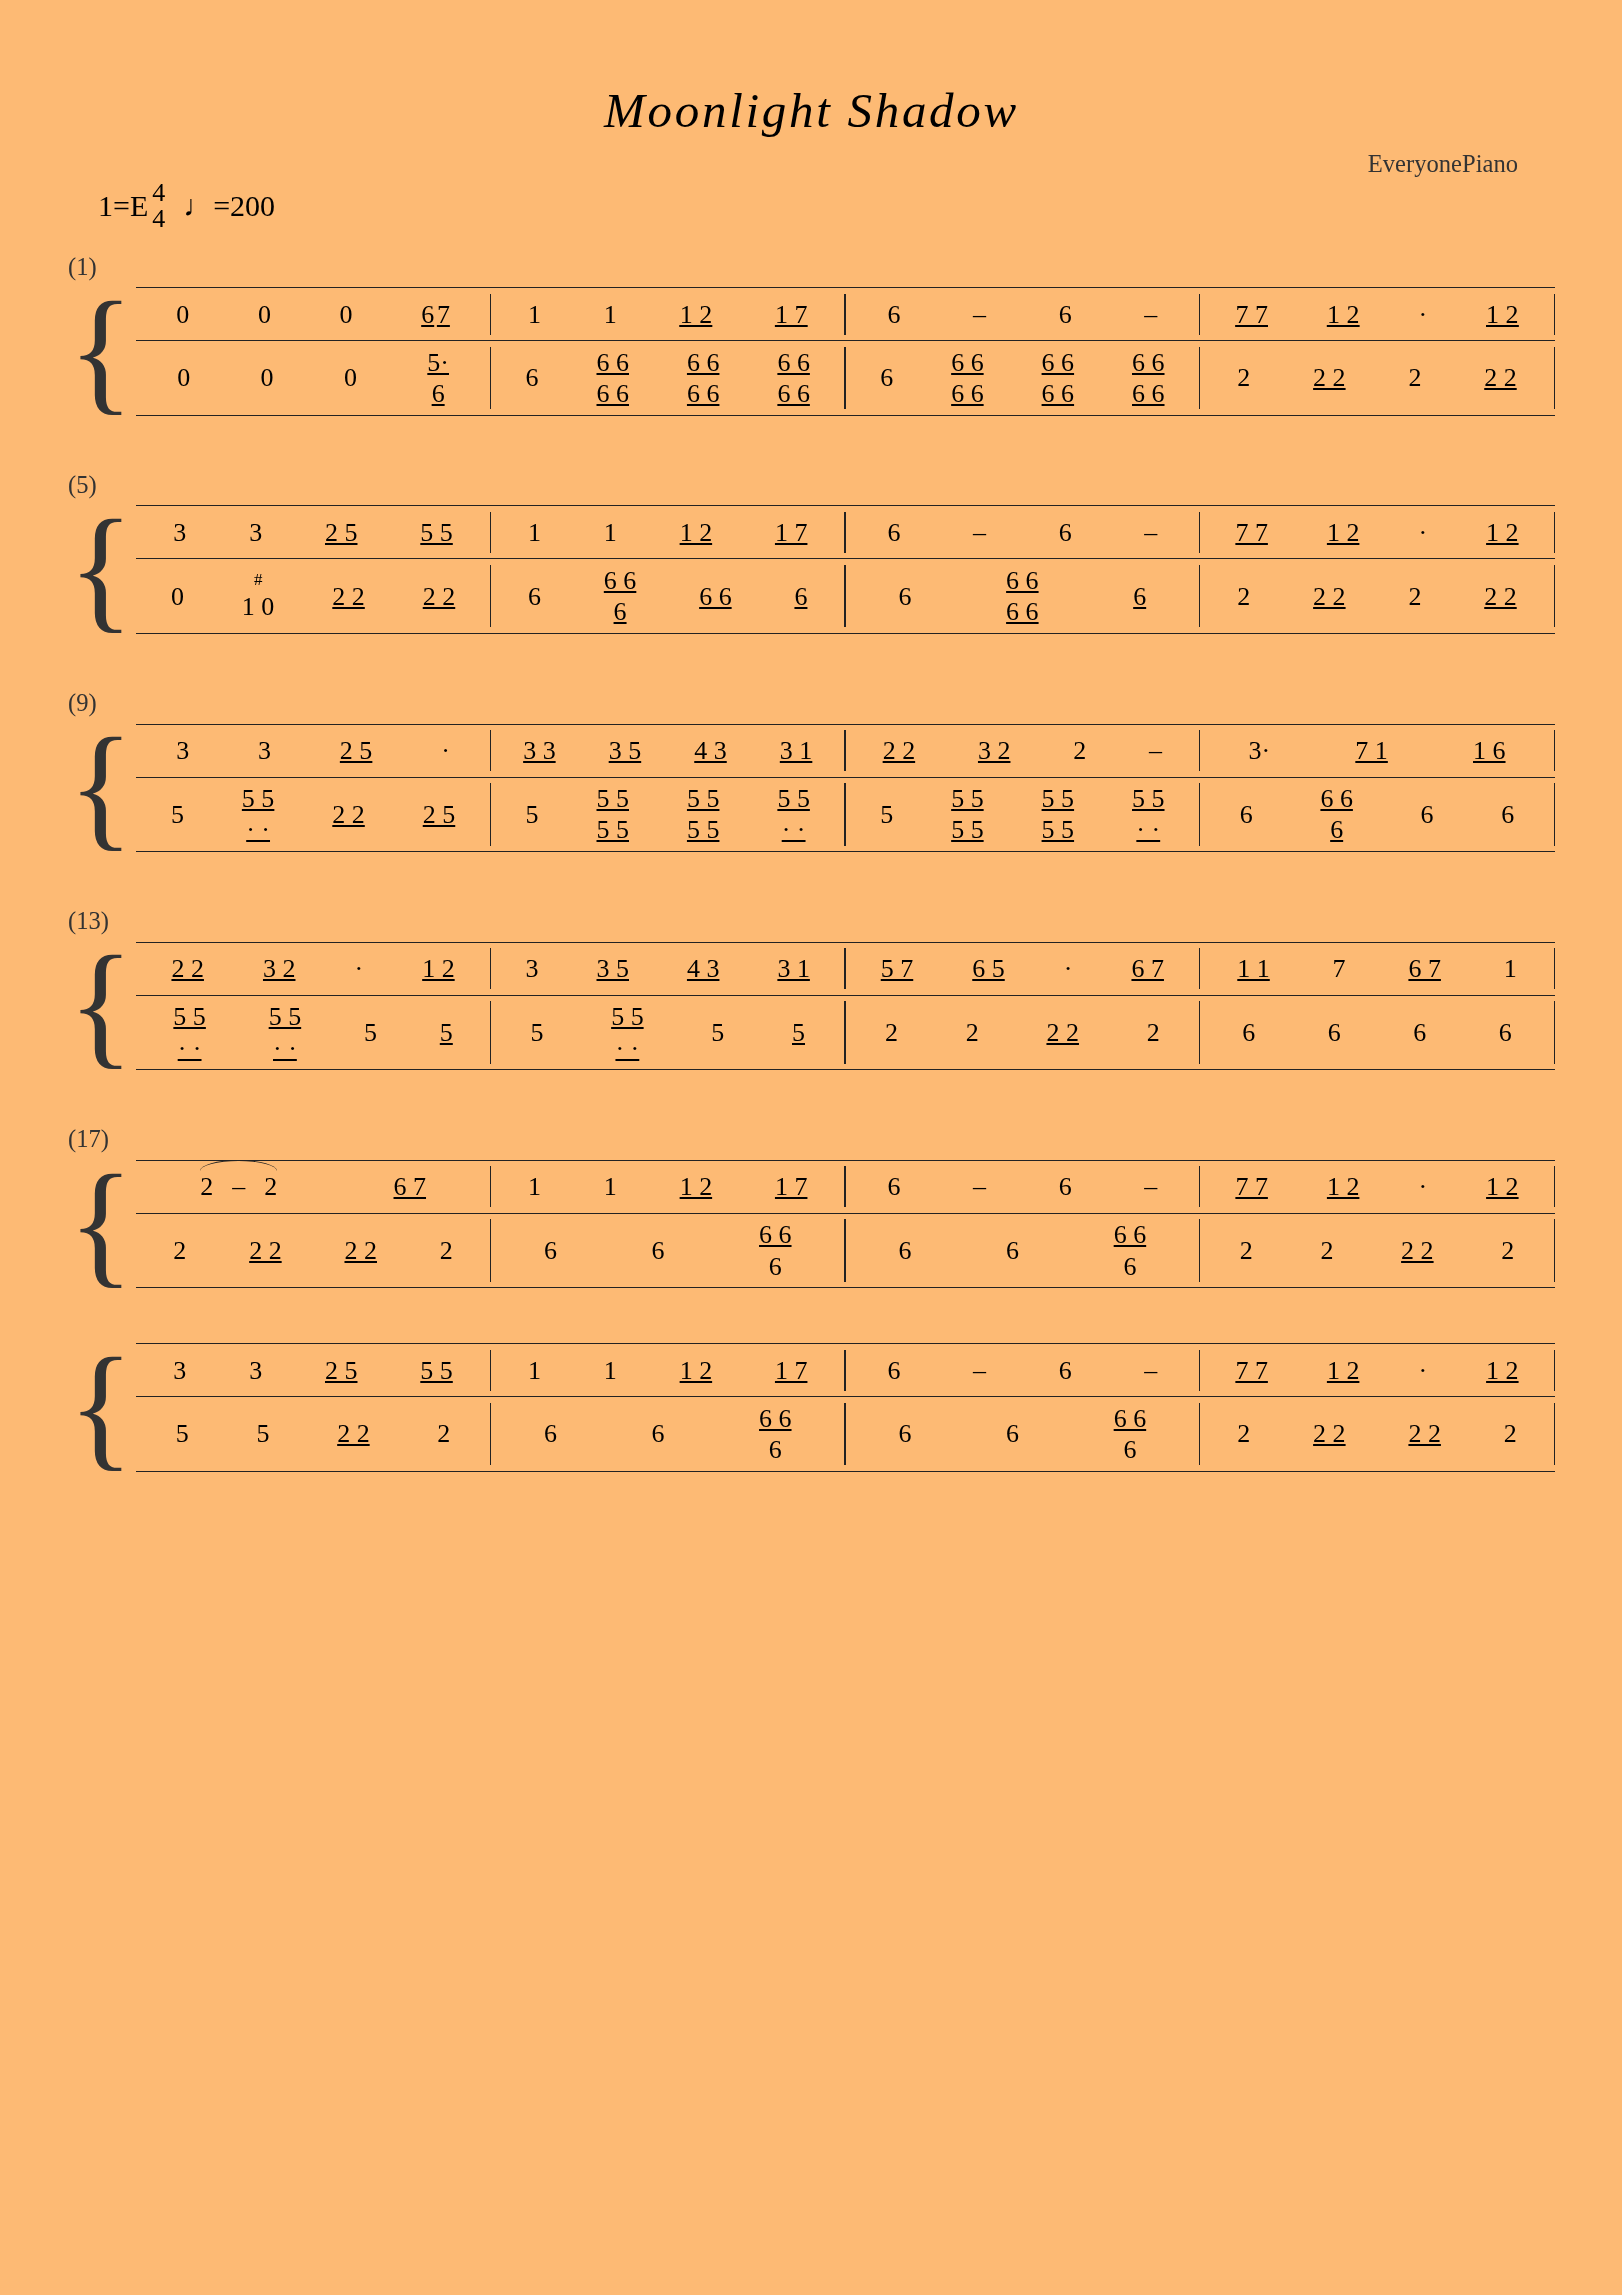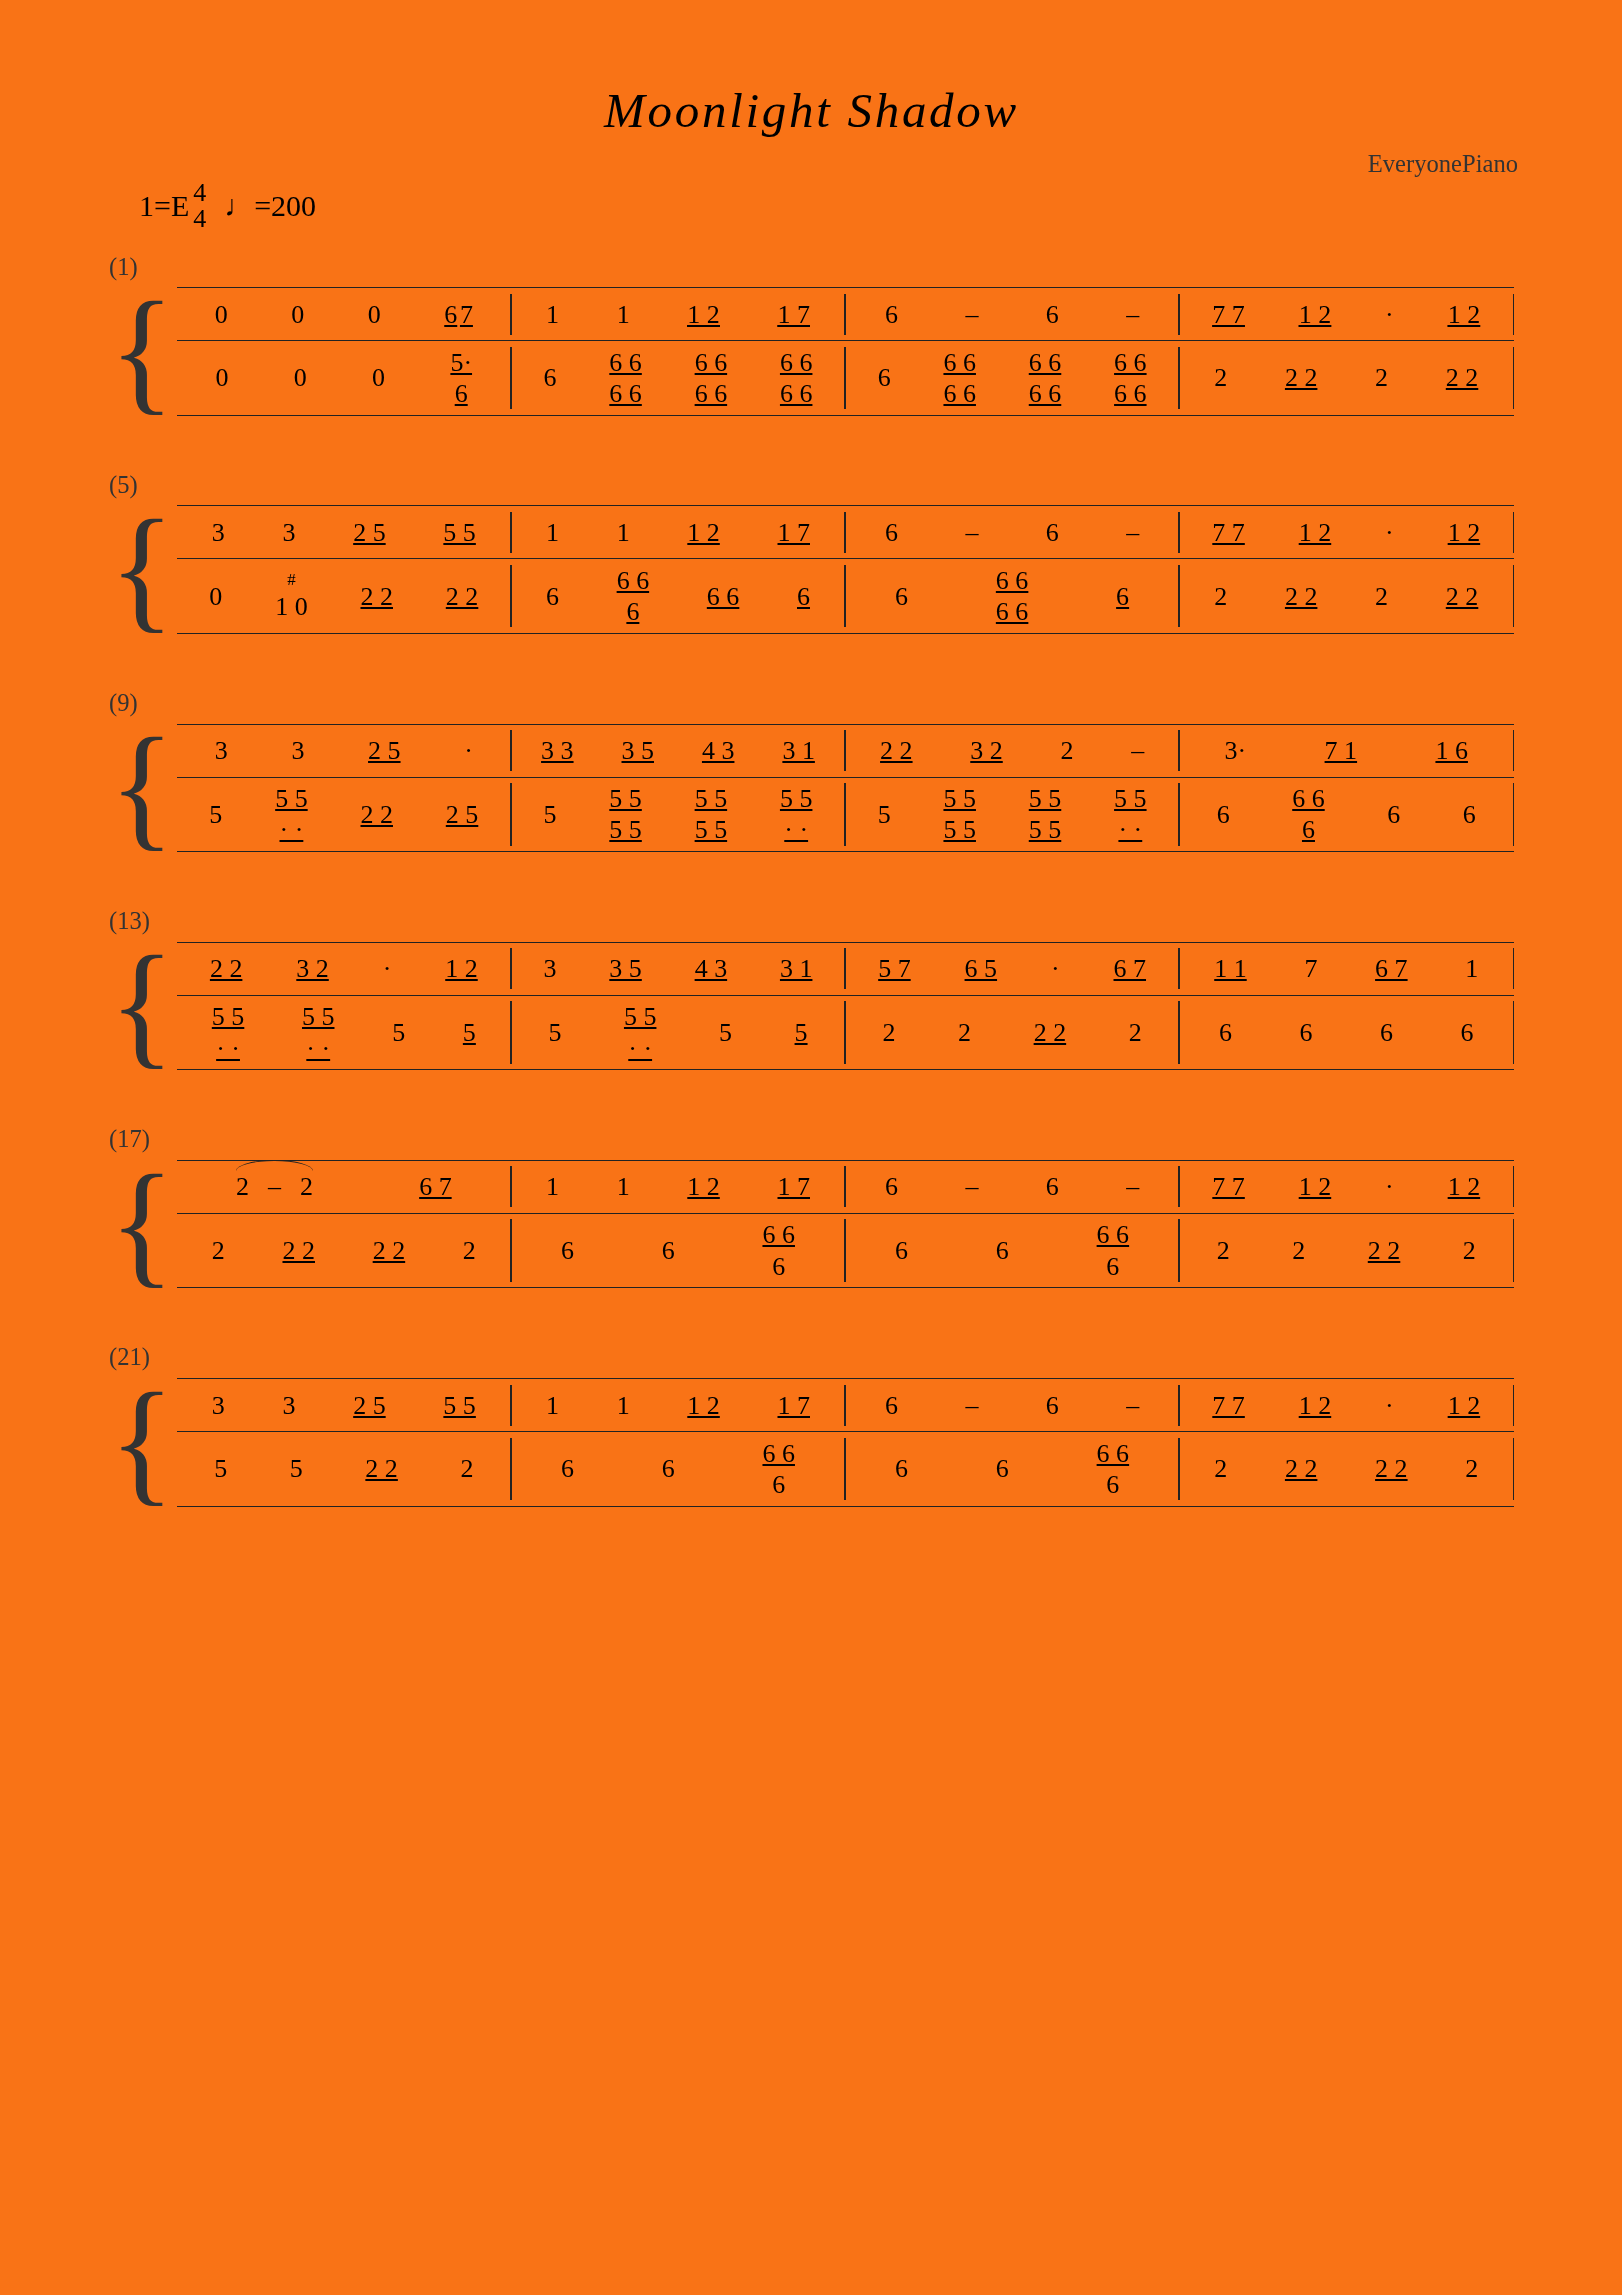--- a/index.html
+++ b/index.html
@@ -7,22 +7,22 @@
       background: #fff;
       font-family: 'Times New Roman', serif;
       width: 1623px;
       min-height: 2295px;
       position: relative;
       overflow-x: hidden;
     }
     .page {
       width: 1623px;
       min-height: 2295px;
-      background: #f97316;
-      padding: 55px 109px;
+      background: #fdba74;
+      padding: 55px 68px;
       position: relative;
     }
     .title {
       text-align: center;
       font-size: 49px;
       font-style: italic;
       font-family: 'Times New Roman', serif;
       letter-spacing: 2.7px;
       margin-bottom: 41px;
       margin-top: 27px;
@@ -649,21 +649,20 @@
               <span class="note-item">2</span>
             </div>
             <div class="v-bar"></div>
           </div>
         </div>
       </div>
     </div>
   </div>
 
   <div class="sect">
-    <div class="sect-num">(21)</div>
     <div class="brace-wrap">
       <div class="brace-char">{</div>
       <div class="staff-block">
         <div class="staff-top-line">
           <div class="all-measures">
             <div class="m-block">
               <span class="note-item">3</span>
               <span class="note-item">3</span>
               <span class="note-item" style="text-decoration:underline;white-space:nowrap;">2 5</span>
               <span class="note-item" style="text-decoration:underline;white-space:nowrap;">5 5</span>

